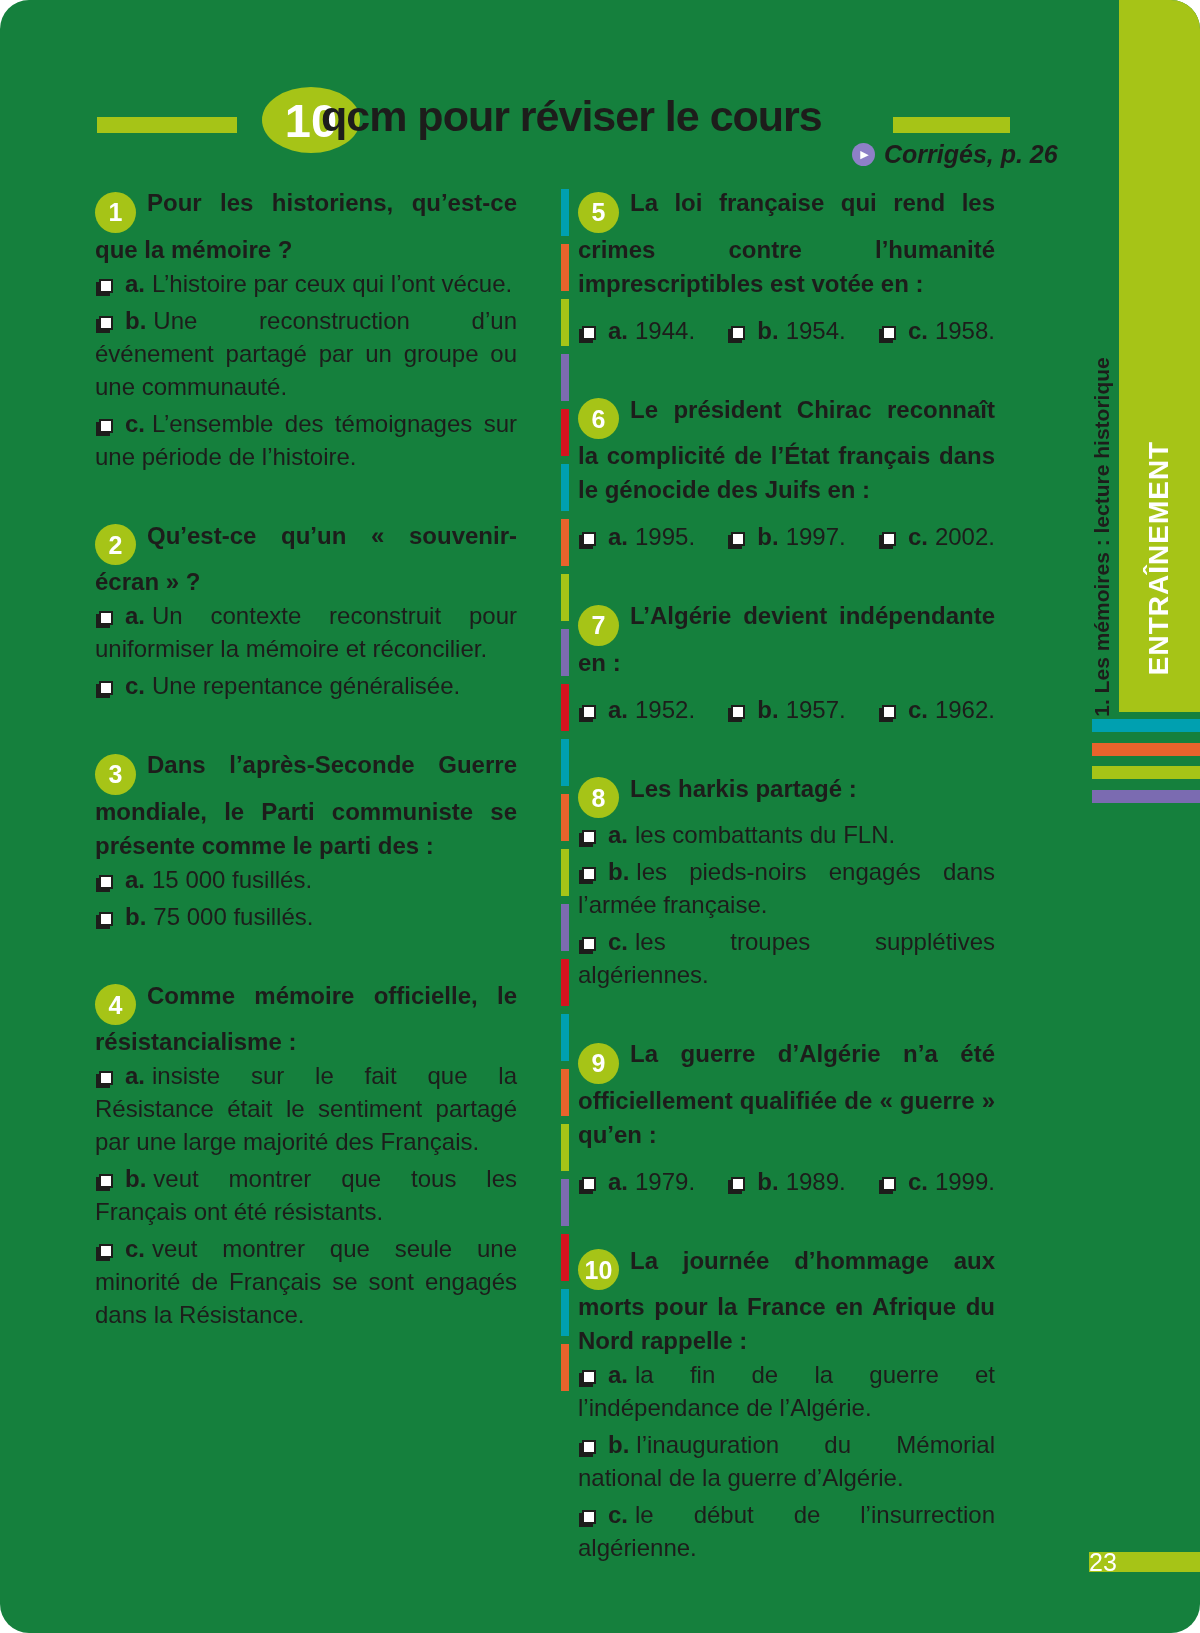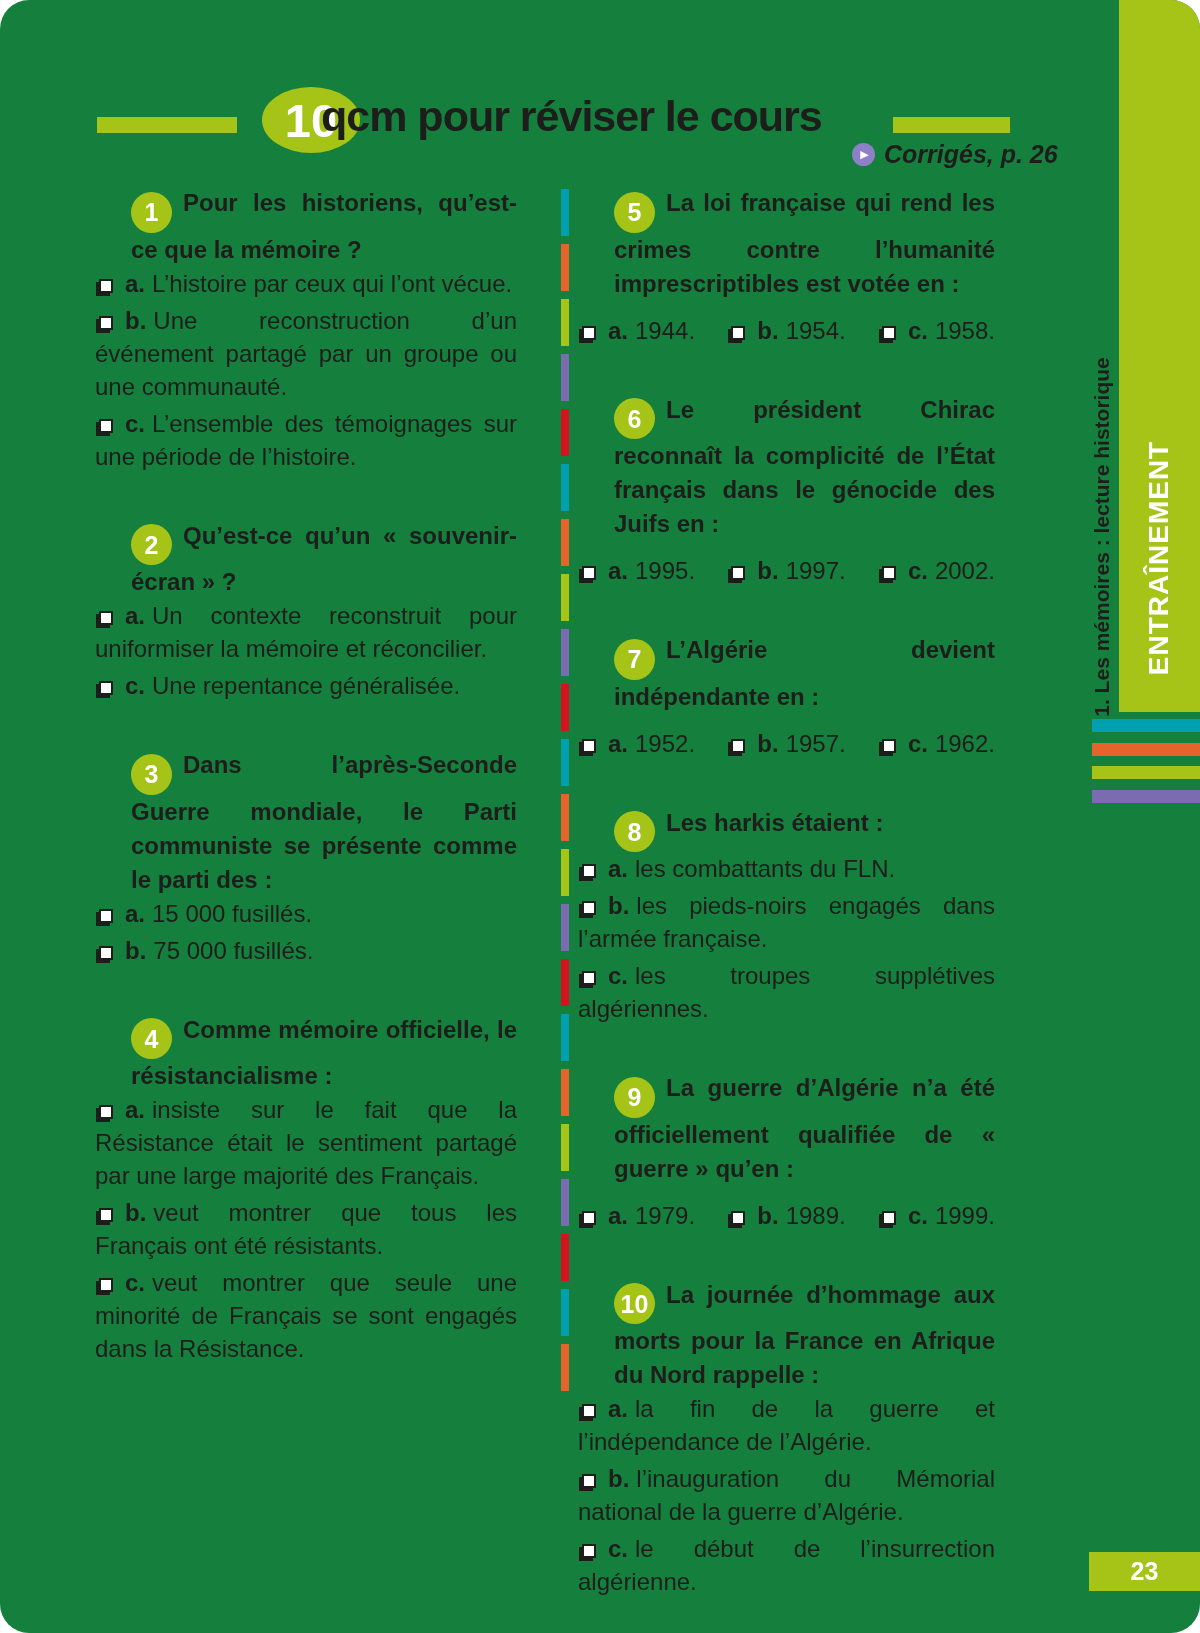--- a/index.html
+++ b/index.html
@@ -48,21 +48,20 @@
     color:#fff;font-size:11px;font-style:normal;padding-left:2px;flex:0 0 auto;
   }
   
   .col{position:absolute;top:186px;}
   .col1{left:95px;width:422px;}
   .col2{left:578px;width:417px;}
   .q{margin-bottom:46px;}
   .q-head{
     font-weight:700;font-size:24px;line-height:34px;
     text-align:justify;
-    margin-left:36px;
   }
   .q-badge{
     display:inline-flex;align-items:center;justify-content:center;
     min-width:41px;height:41px;padding:0 4px;border-radius:22px;
     background:var(--green);color:#fff;
     font-size:25px;font-weight:700;
     margin-right:11px;vertical-align:-10px;
   }
   .opts{}
   .opt{
@@ -87,23 +86,23 @@
     position:absolute;white-space:nowrap;
     transform:translate(-50%,-50%) rotate(-90deg);
     display:inline-block;
   }
   .band-label{left:1159px;top:558px;}
   .band-label > span{color:#fff;font-size:28px;font-weight:700;letter-spacing:1px;}
   .chapter-label{left:1102px;top:537px;}
   .chapter-label > span{color:var(--text);font-size:21px;font-weight:700;}
   .side-bar{position:absolute;left:1092px;width:108px;height:13px;}
   .pagenum-box{
-    position:absolute;left:1089px;top:1552px;width:111px;height:39px;
-    background:var(--green);display:flex;align-items:center;justify-content:center;
-    color:#fff;font-size:25px;font-weight:700;
+    position:absolute;left:1089px;top:1552px;width:111px;height:20px;
+    background:var(--green);display:flex;align-items:center;justify-content:flex-start;
+    color:#fff;font-size:25px;font-weight:400;
   }
 </style>
 </head>
 <body>
 
 <div class="page">
 
   <div class="hbar hbar-left"></div>
   <div class="h-ellipse">
     <span>10</span>
@@ -167,21 +166,21 @@
       </div>
       <div class="q">
         <div class="q-head"><span class="q-badge">7</span><span>L’Algérie devient indépendante en :</span></div>
         <div class="opt-row">
           <div class="opt"><span class="cb"></span><b>a.</b><span>1952.</span></div>
           <div class="opt"><span class="cb"></span><b>b.</b><span>1957.</span></div>
           <div class="opt"><span class="cb"></span><b>c.</b><span>1962.</span></div>
         </div>
       </div>
       <div class="q">
-        <div class="q-head"><span class="q-badge">8</span><span>Les harkis étaient :</span></div>
+        <div class="q-head"><span class="q-badge">8</span><span>Les harkis partagé :</span></div>
         <div class="opts">
           <div class="opt"><span class="cb"></span><b>a.</b><span>les combattants du FLN.</span></div>
           <div class="opt"><span class="cb"></span><b>b.</b><span>les pieds-noirs engagés dans l’armée française.</span></div>
           <div class="opt"><span class="cb"></span><b>c.</b><span>les troupes supplétives algériennes.</span></div>
         </div>
       </div>
       <div class="q">
         <div class="q-head"><span class="q-badge">9</span><span>La guerre d’Algérie n’a été officiellement qualifiée de « guerre » qu’en :</span></div>
         <div class="opt-row">
           <div class="opt"><span class="cb"></span><b>a.</b><span>1979.</span></div>

